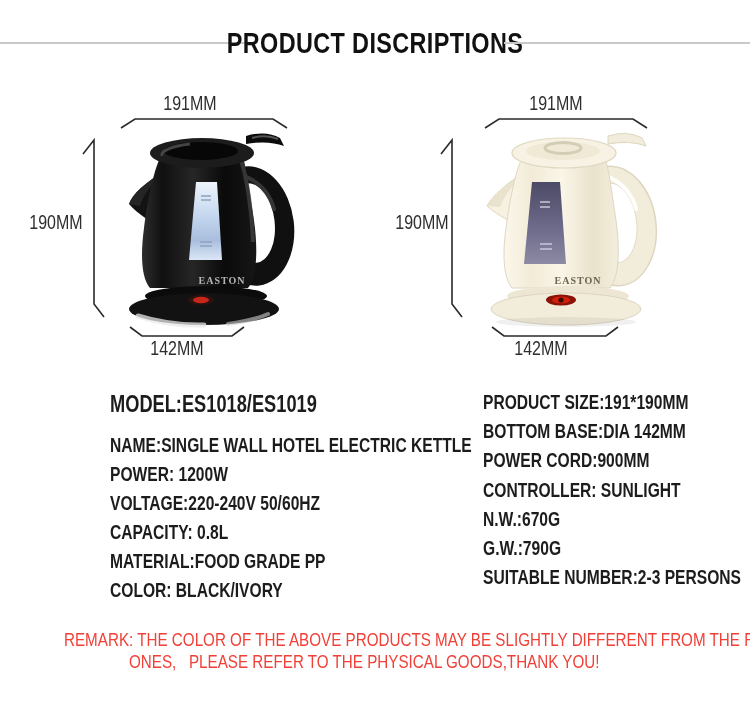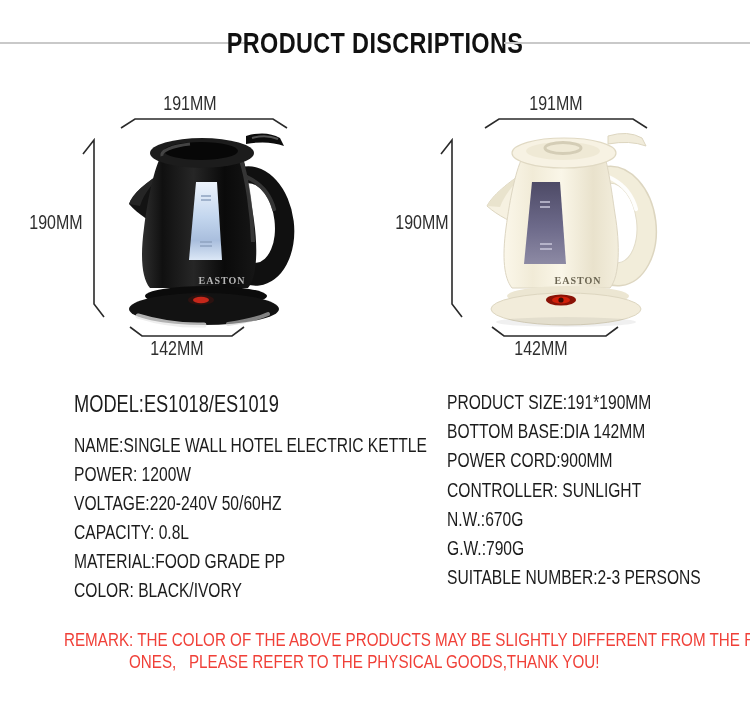--- a/index.html
+++ b/index.html
@@ -12,21 +12,21 @@
   .hline{position:absolute;top:42px;height:2px;background:#c9c9c9;}
   .hline.left{left:0;width:246px;}
   .hline.right{left:504px;width:246px;}
   
   .dimlabel{position:absolute;text-align:center;font-size:20px;line-height:22px;color:#2e2e2e;
             transform:scaleX(.8);transform-origin:50% 50%;white-space:nowrap;}
   .arrow{position:absolute;}
   .arrow path{stroke:#2a2a2a;stroke-width:1.6;fill:none;}
   .kettle{position:absolute;}
   
-  .spec{position:absolute;color:#1c1c1c;font-weight:normal;}
+  .spec{position:absolute;color:#1c1c1c;font-weight:bold;margin-left:36px;}
   .spec .model{font-size:24px;line-height:26px;margin-bottom:14px;
                transform:scaleX(.76);transform-origin:0 50%;white-space:nowrap;}
   .spec .row{font-size:20px;line-height:29px;transform:scaleX(.78);
              transform-origin:0 50%;white-space:nowrap;}
   .spec.right .row{line-height:29.2px;}
   
   .remark{position:absolute;color:#f04038;font-size:19px;line-height:22px;
           transform:scaleX(.8);transform-origin:0 50%;white-space:pre;}
   .remark.l1{left:64px;top:629px;}
   .remark.l2{left:129px;top:651px;}

